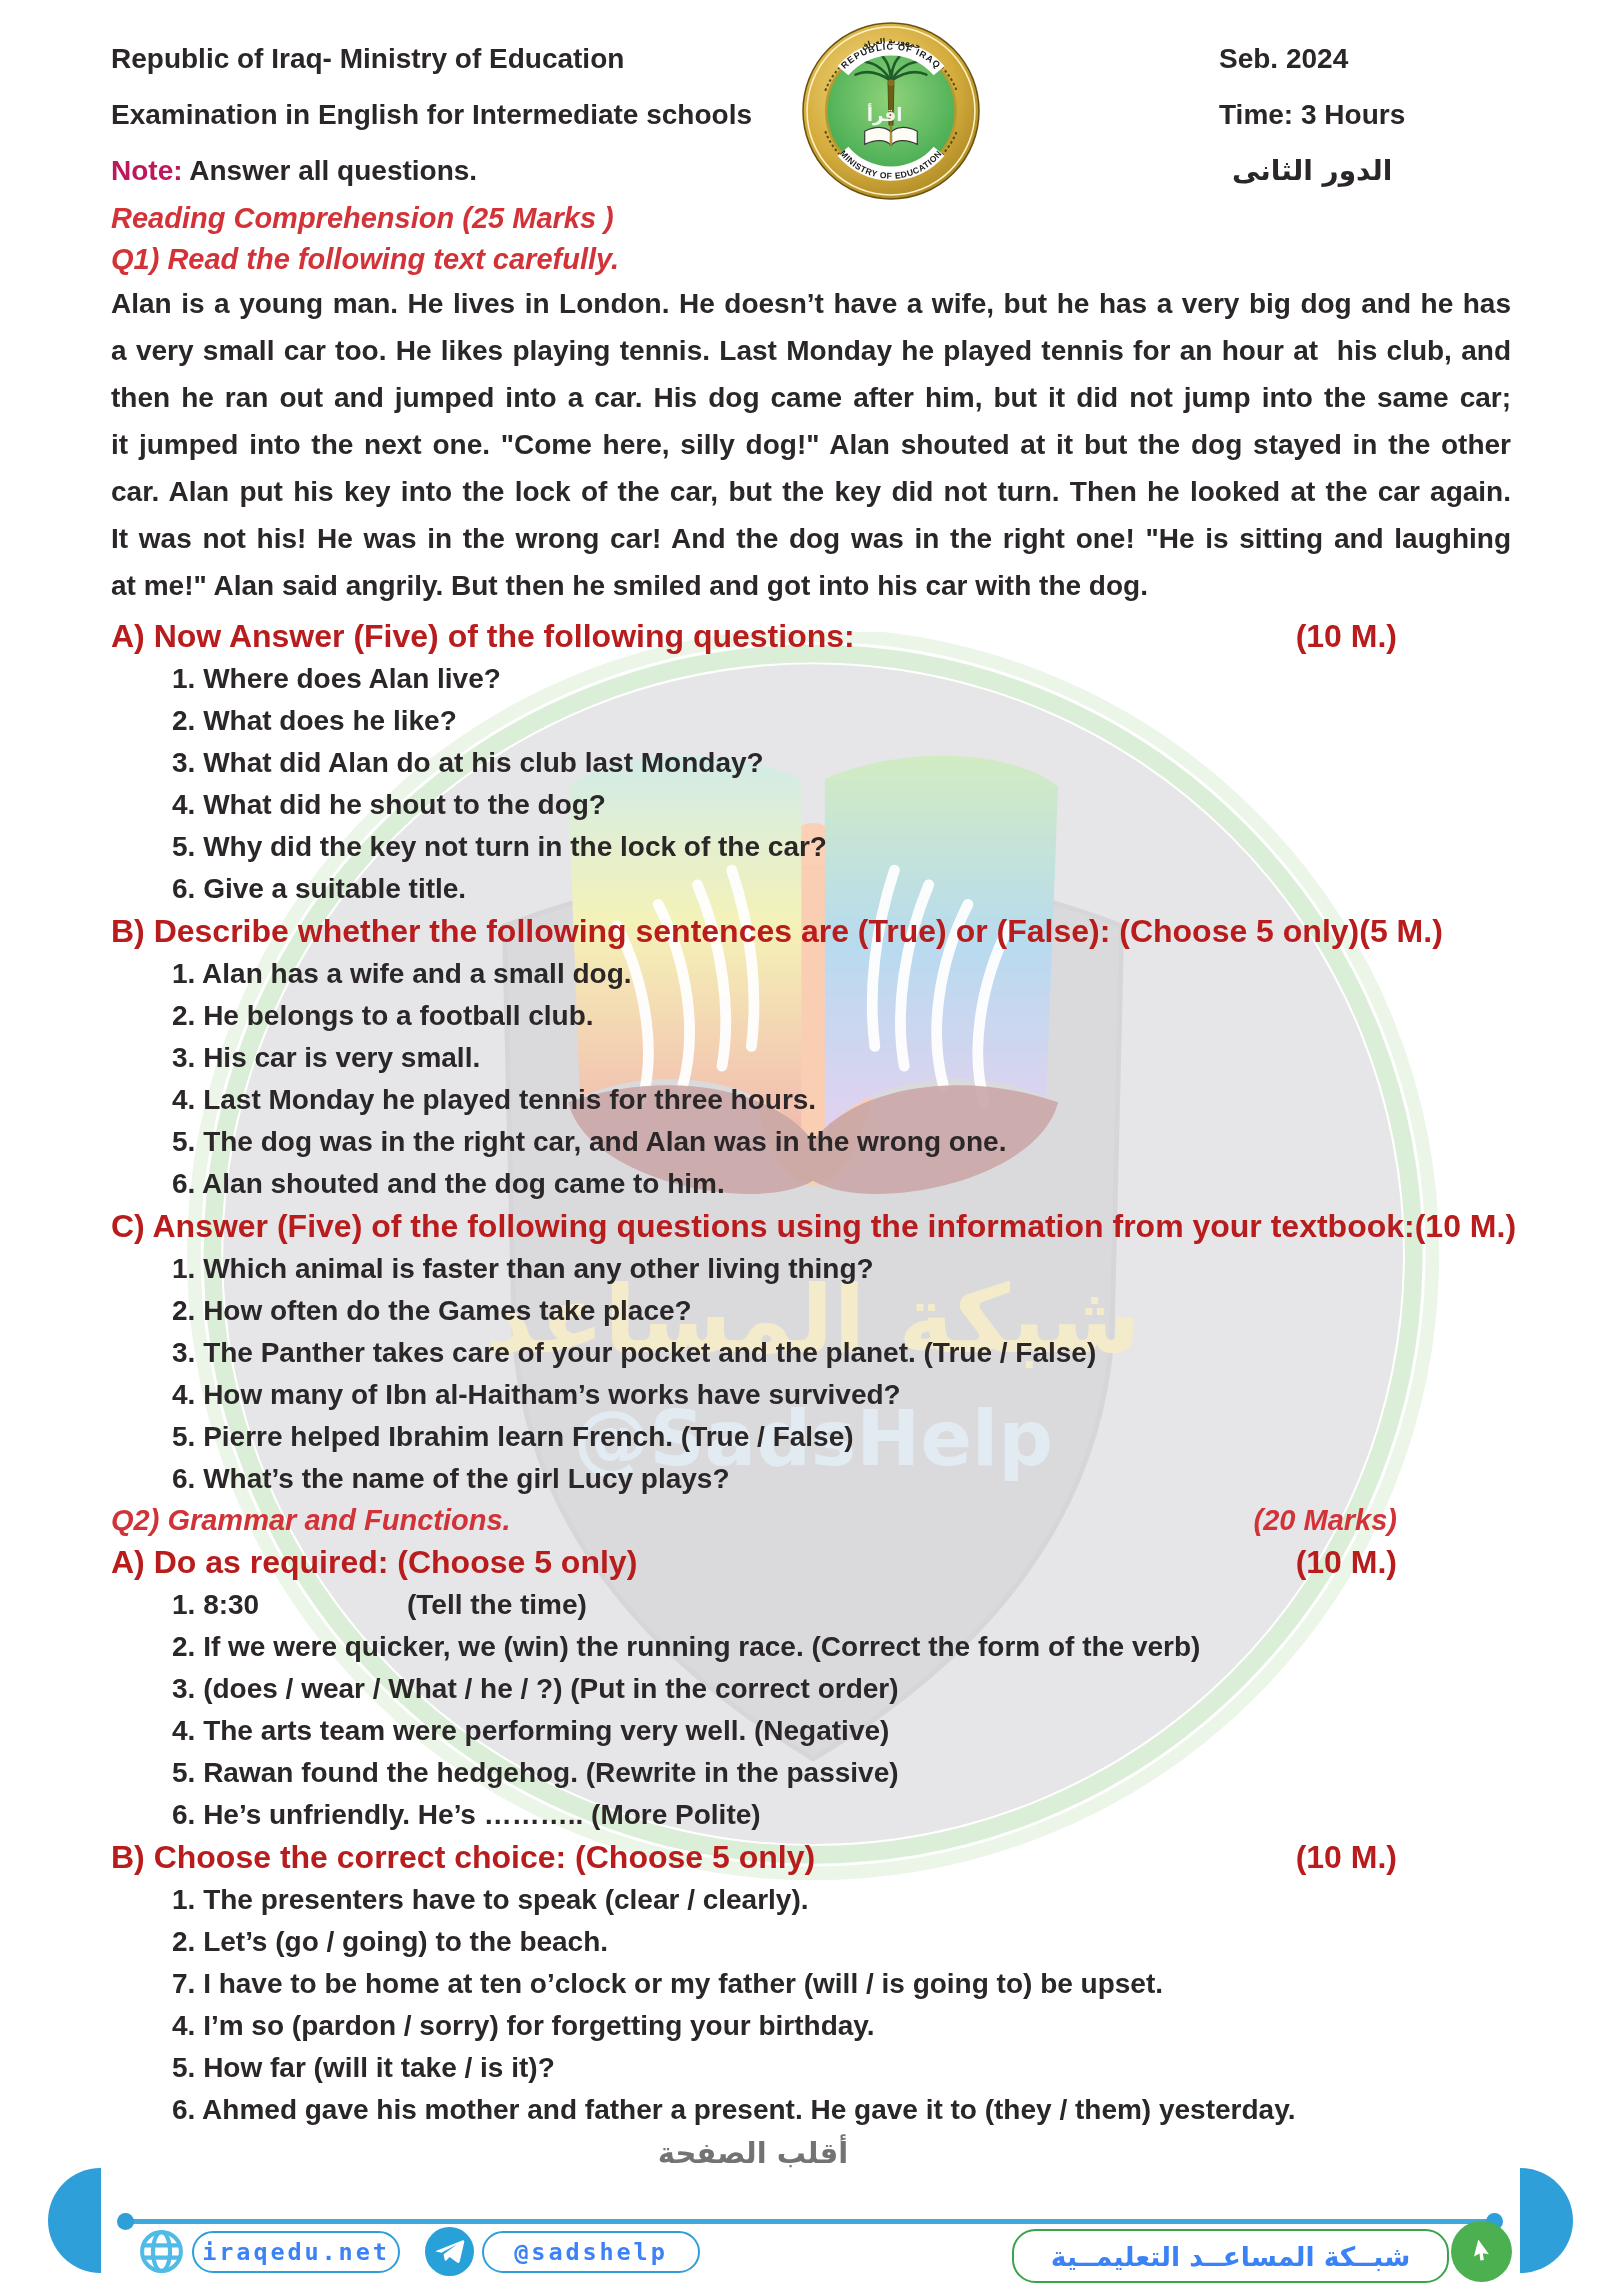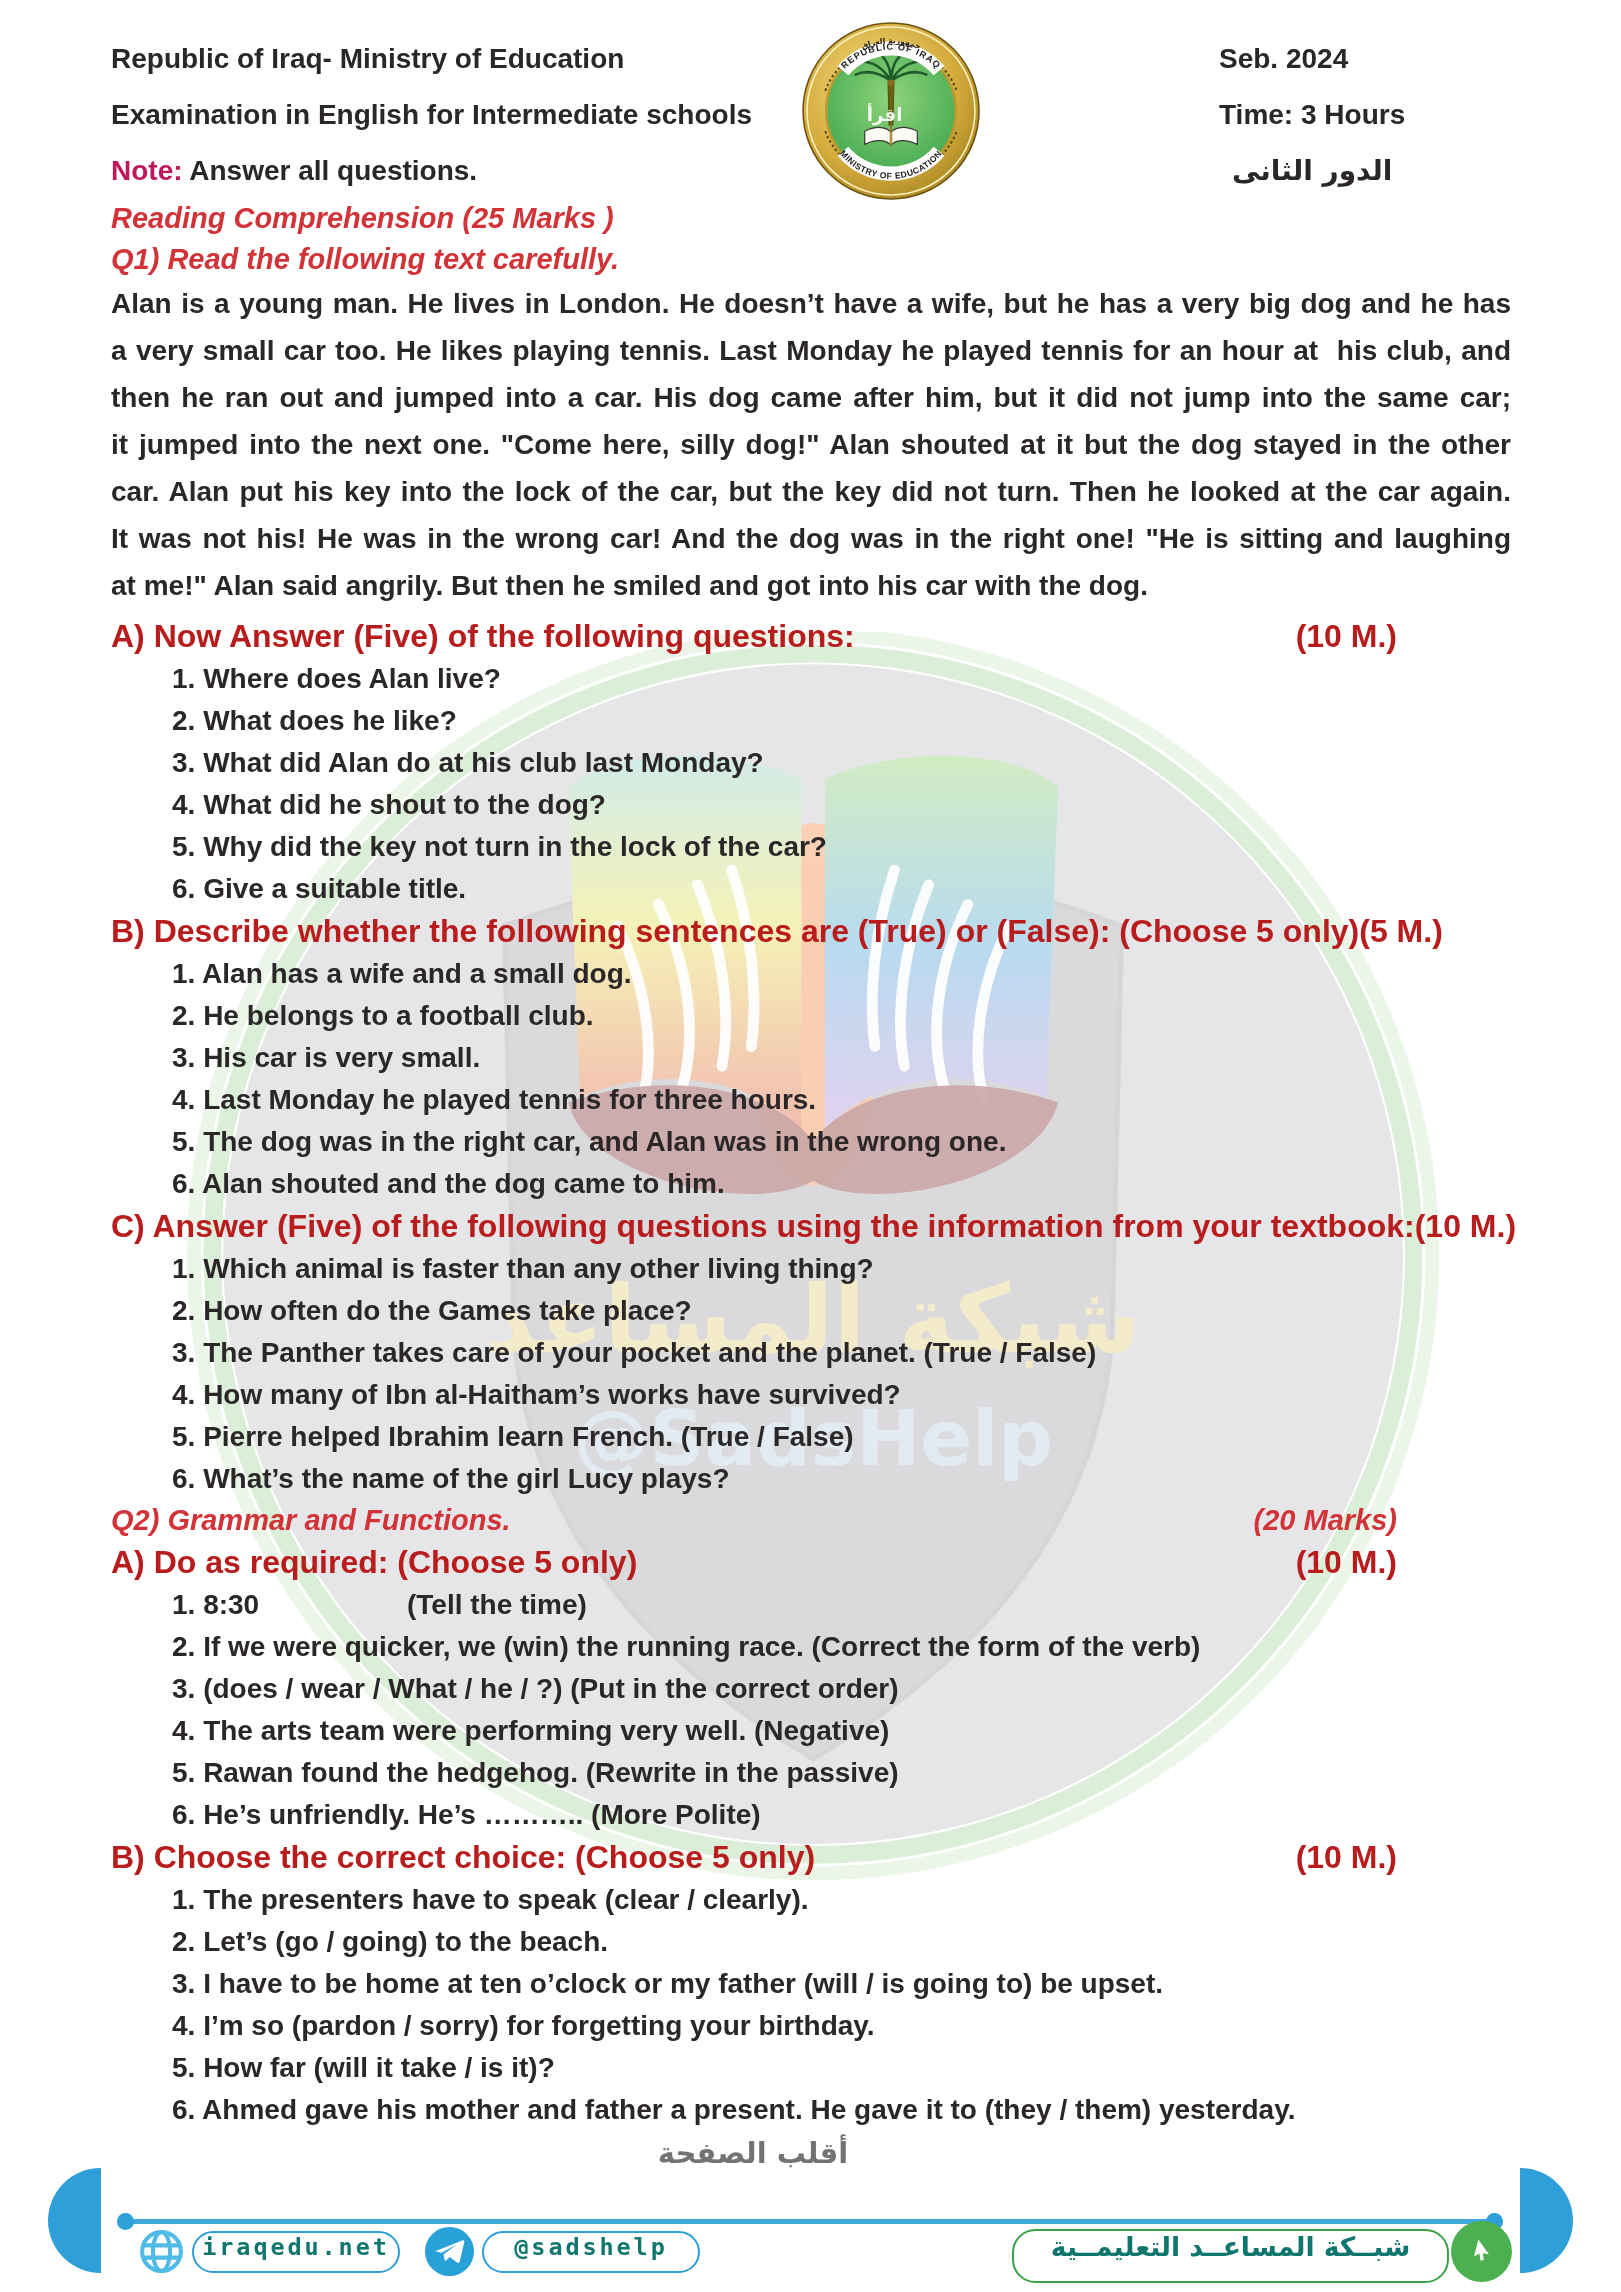--- a/index.html
+++ b/index.html
@@ -35,22 +35,22 @@
   
   .f-d{position:absolute;width:53px;height:105px;background:#2e9fd9;top:2168px;z-index:3;}
   .f-dleft{left:48px;border-radius:53px 0 0 53px;}
   .f-dright{right:48px;border-radius:0 53px 53px 0;}
   .f-line{position:absolute;left:125px;top:2219px;width:1368px;height:4.9px;background:#3fa9dc;z-index:3;}
   .f-dot{position:absolute;width:16.7px;height:16.7px;border-radius:50%;background:#2e9fd9;top:2213px;z-index:3;}
   .f-dot.l{left:117px;} .f-dot.r{left:1486px;}
   .f-icon{position:absolute;z-index:3;}
   .pill{
     position:absolute;z-index:3;box-sizing:border-box;height:42px;border:2.9px solid #2e9fd9;border-radius:21.6px;
-    display:flex;align-items:flex-start;justify-content:center;background:#fff;
-    font-family:"DejaVu Sans Mono",monospace;font-weight:bold;font-size:23.5px;letter-spacing:2.9px;color:#0f766e;
+    display:flex;align-items:center;justify-content:center;background:#fff;
+    font-family:"DejaVu Sans Mono",monospace;font-weight:bold;font-size:23.5px;letter-spacing:2.9px;color:#3b82f6;
   }
   .pill-site{left:192px;top:2231px;width:208px;}
   .pill-tg{left:482px;top:2231px;width:218px;}
   .pill-net{
     left:1012px;top:2229px;width:437px;height:54px;border-color:#3aa34a;border-radius:23.5px;
     font-family:"DejaVu Sans",sans-serif;font-size:26.5px;letter-spacing:0;
   }
   .cursor-badge{
     position:absolute;left:1451px;top:2221px;width:61px;height:61px;border-radius:50%;
     background:#4cb050;z-index:3;display:flex;align-items:center;justify-content:center;
@@ -238,21 +238,21 @@
       <li>6. He’s unfriendly. He’s ……….. (More Polite)</li>
     </ul>
 
     <div class="green-head flex-head">
       <span>B) Choose the correct choice: (Choose 5 only)</span>
       <span>(10 M.)</span>
     </div>
     <ul class="qlist">
       <li>1. The presenters have to speak (clear / clearly).</li>
       <li>2. Let’s (go / going) to the beach.</li>
-      <li>3. I have to be home at ten o’clock or my father (will / is going to) be upset.</li>
+      <li>7. I have to be home at ten o’clock or my father (will / is going to) be upset.</li>
       <li>4. I’m so (pardon / sorry) for forgetting your birthday.</li>
       <li>5. How far (will it take / is it)?</li>
       <li>6. Ahmed gave his mother and father a present. He gave it to (they / them) yesterday.</li>
     </ul>
 
     <div class="turn-page">أقلب الصفحة</div>
   </div>
 
   <div class="f-d f-dleft"></div>
   <div class="f-d f-dright"></div>

